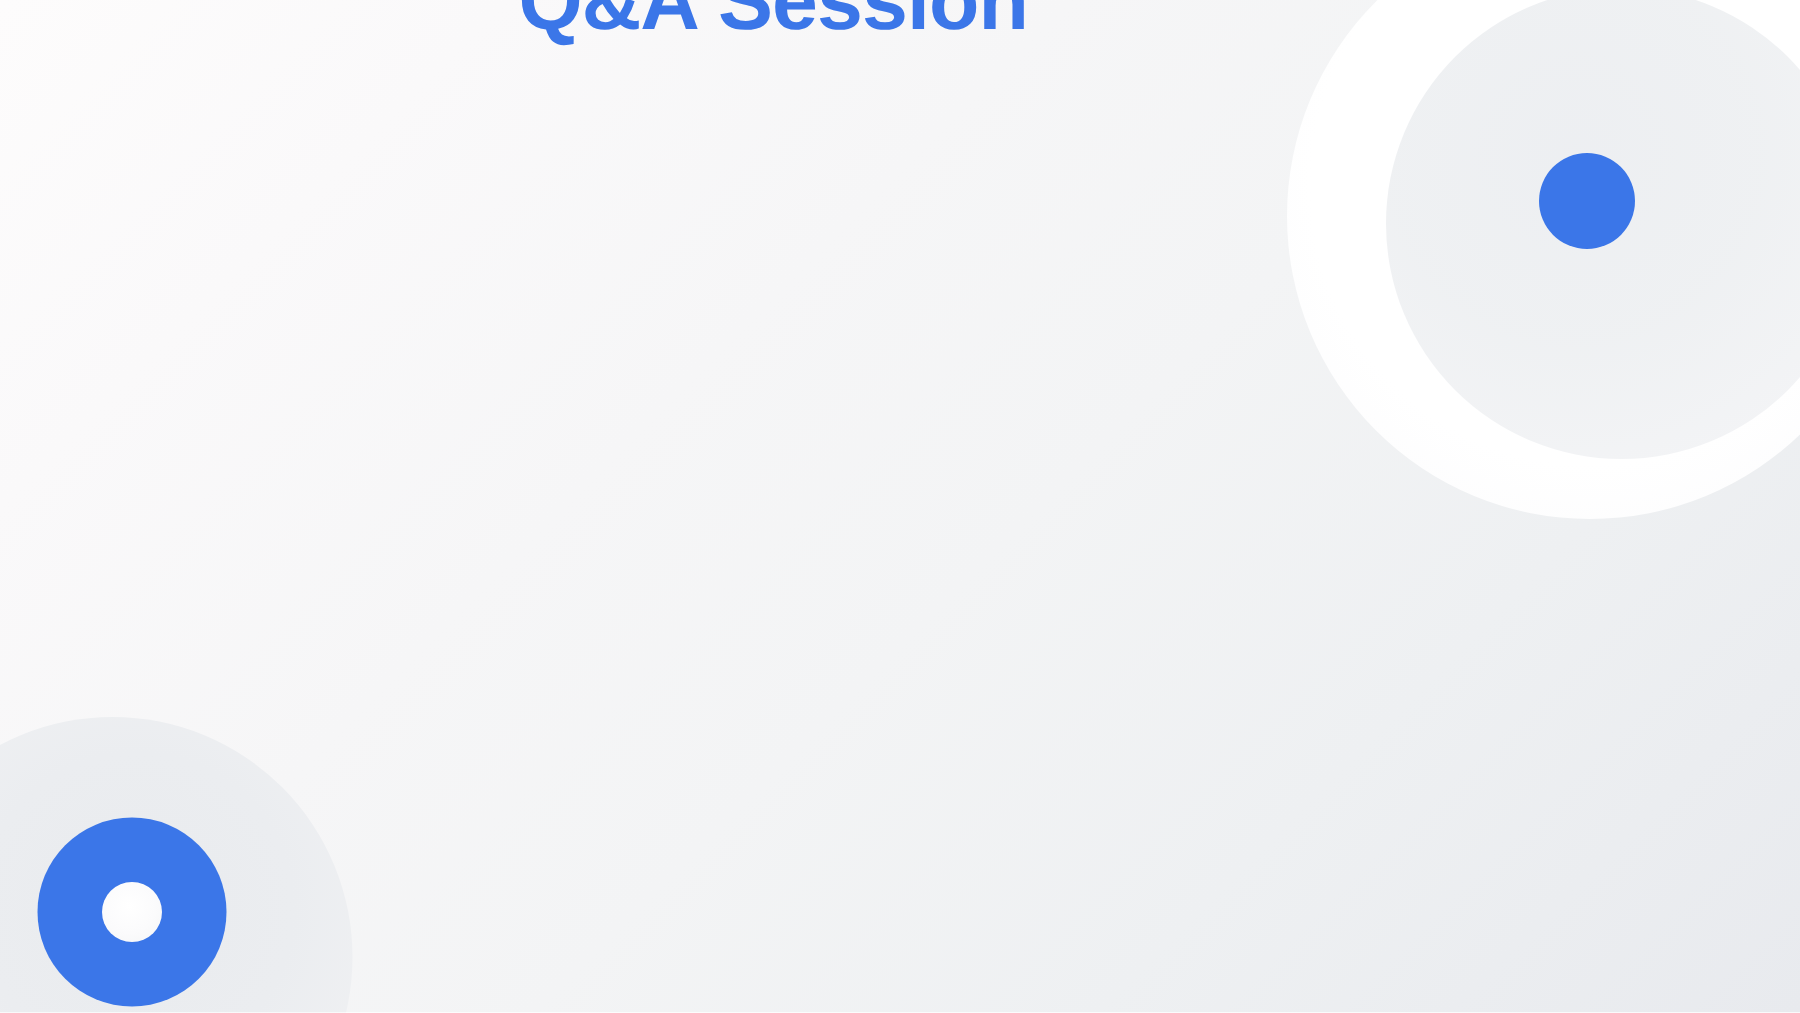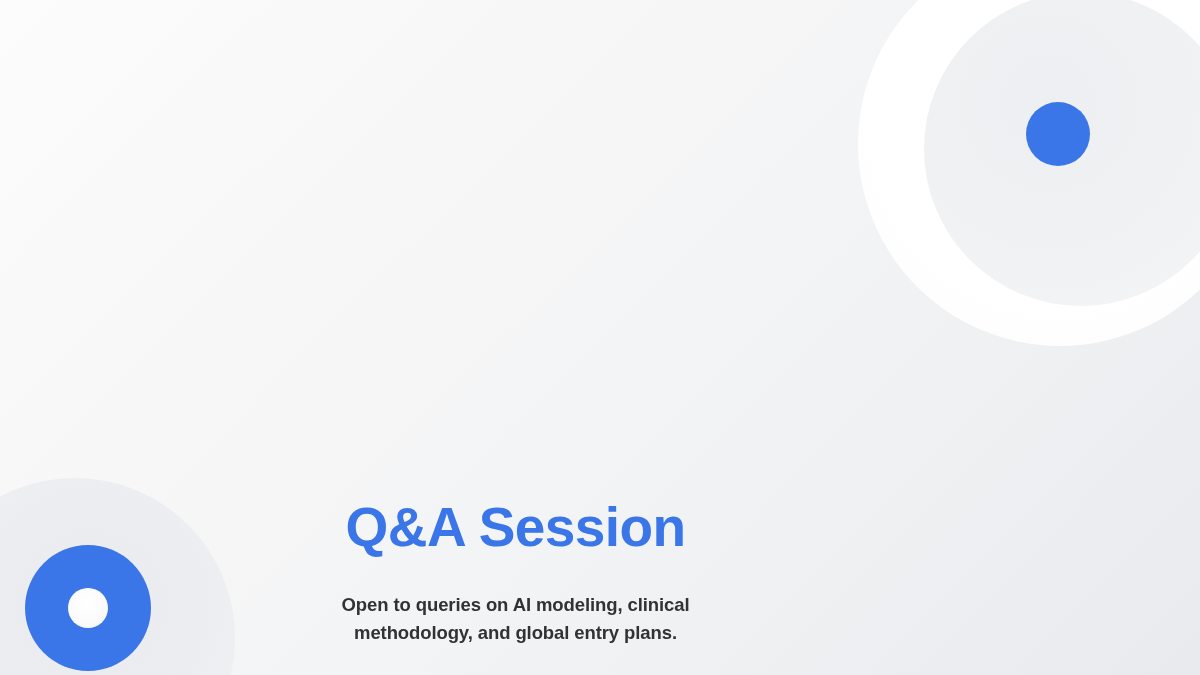--- a/index.html
+++ b/index.html
@@ -81,21 +81,21 @@
   
   .content {
     position: absolute;
     left: 0;
     top: 0;
     width: 1031px;
     height: 675px;
     display: flex;
     flex-direction: column;
     align-items: center;
-    justify-content: flex-end;
+    justify-content: flex-start;
     z-index: 5;
   }
   .title {
     margin: 0 0 34px 0;
     font-size: 55px;
     font-weight: 700;
     letter-spacing: -0.6px;
     color: #3b76e8;
     line-height: 1.05;
     text-align: center;
@@ -128,21 +128,16 @@
   <div class="shape tr-inner"></div>
   <div class="shape tr-dot"></div>
 
   <div class="shape bl-outer"></div>
   <div class="shape bl-ring"></div>
   <div class="shape bl-ring-hole"></div>
 
   <div class="content">
     <div class="content-inner">
       <h1 class="title">Q&amp;A Session</h1>
-      <p class="subtitle">
-        <span>Open to queries on AI modeling, clinical</span>
-        <span><br></span>
-        <span>methodology, and global entry plans.</span>
-      </p>
     </div>
   </div>
 
 </div>
 
 </body></html>

